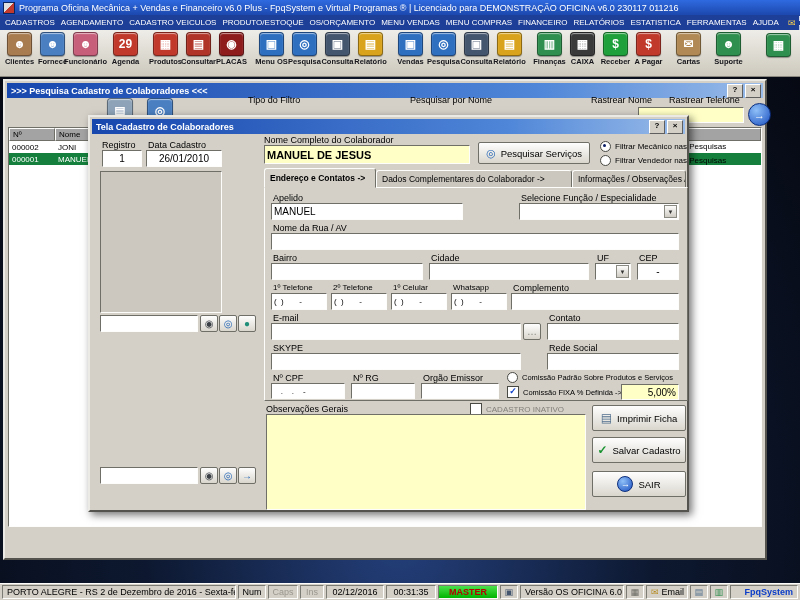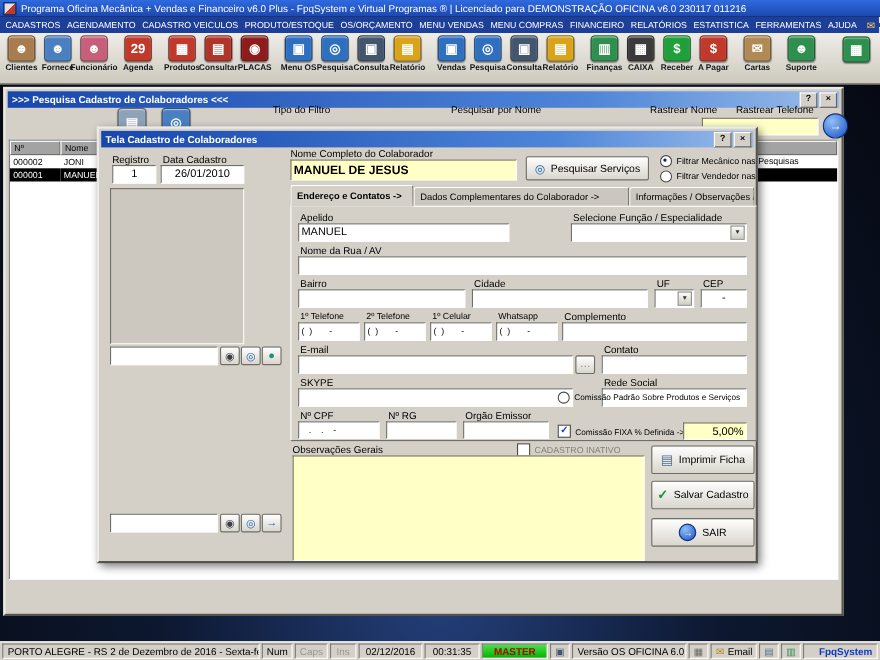--- a/index.html
+++ b/index.html
@@ -50,21 +50,21 @@
   .tab{position:absolute;background:#cbc7bf;border:1px solid;border-color:#fdfdfb #6f6f68 #8a8a82 #fdfdfb;
     border-radius:3px 3px 0 0;font-size:8.5px;display:flex;align-items:center;padding:0 5px;
     box-sizing:border-box;white-space:nowrap;overflow:hidden;cursor:pointer;}
   .tab.active{background:#d4d0c8;border-bottom-color:#d4d0c8;z-index:3;font-weight:bold;}
   .tabpanel{position:absolute;background:#d4d0c8;border:1px solid;border-color:#fdfdfb #6f6f68 #6f6f68 #fdfdfb;z-index:2;}
   .ddarrow{position:absolute;right:1px;top:1px;bottom:1px;width:13px;background:linear-gradient(#fdfdfc,#cfccc3);
     border:1px solid #8a8a82;font-size:6px;display:flex;align-items:center;justify-content:center;color:#333;box-sizing:border-box;}
   .gh{position:absolute;background:#a3a3a3;border:1px solid;border-color:#fdfdfb #6f6f68 #6f6f68 #fdfdfb;
     font-size:8px;display:flex;align-items:center;padding:0 3px;box-sizing:border-box;height:13px;}
   .gcell{position:absolute;font-size:8px;display:flex;align-items:center;padding:0 3px;box-sizing:border-box;height:12px;white-space:nowrap;overflow:hidden;}
-  .selrow{background:#000000;color:#fff;}
+  .selrow{background:#15803d;color:#fff;}
   .roundbtn{border-radius:50%;background:radial-gradient(circle at 35% 30%,#8fc0f8,#1a4fc0);color:#fff;
     display:flex;align-items:center;justify-content:center;font-weight:bold;border:1px solid #0c2e7c;cursor:pointer;position:absolute;}
   
   .statusbar{position:absolute;left:0;top:583px;width:800px;height:17px;background:#d4d0c8;border-top:1px solid #fdfdfb;
     display:flex;gap:2px;padding:1px 2px;box-sizing:border-box;}
   .seg{border:1px solid;border-color:#7b7b73 #fdfdfb #fdfdfb #7b7b73;font-size:9px;display:flex;align-items:center;
     padding:0 4px;white-space:nowrap;overflow:hidden;box-sizing:border-box;color:#000;}
   .muted{color:#9a978e;}
   .master{background:linear-gradient(#4be04b,#00b400);color:#b30000;font-weight:bold;justify-content:center;}
   .brand{color:#0a3cc8;font-weight:bold;}
@@ -398,21 +398,21 @@
       <span class="lbl" style="left:284px;top:155px;">Rede Social</span>
       <input class="tb" style="left: 282px; top: 165px; width: 132px; height: 17px;" readonly="">
 
       <span class="lbl" style="left:8px;top:185px;">Nº CPF</span>
       <input class="tb" style="left: 6px; top: 195px; width: 74px; height: 16px; font-size: 8px;" readonly="" value="   .    .    -">
       <span class="lbl" style="left:88px;top:185px;">Nº RG</span>
       <input class="tb" style="left: 86px; top: 195px; width: 64px; height: 16px;" readonly="">
       <span class="lbl" style="left:158px;top:185px;">Orgão Emissor</span>
       <input class="tb" style="left: 156px; top: 195px; width: 78px; height: 16px;" readonly="">
 
-      <div class="ctl" style="left:242px;top:168px;font-size:7.5px;">
+      <div class="ctl" style="left:242px;top:184px;font-size:7.5px;">
         <span class="radio"></span>
         <span>Comissão Padrão Sobre Produtos e Serviços</span>
       </div>
       <div class="ctl" style="left:242px;top:198px;font-size:7.5px;">
         <span class="cb">✓</span>
         <span>Comissão FIXA % Definida -&gt;</span>
       </div>
       <input class="tb yellow" style="left: 356px; top: 196px; width: 58px; height: 16px; text-align: right;" readonly="" value="5,00%">
     </div>
 

